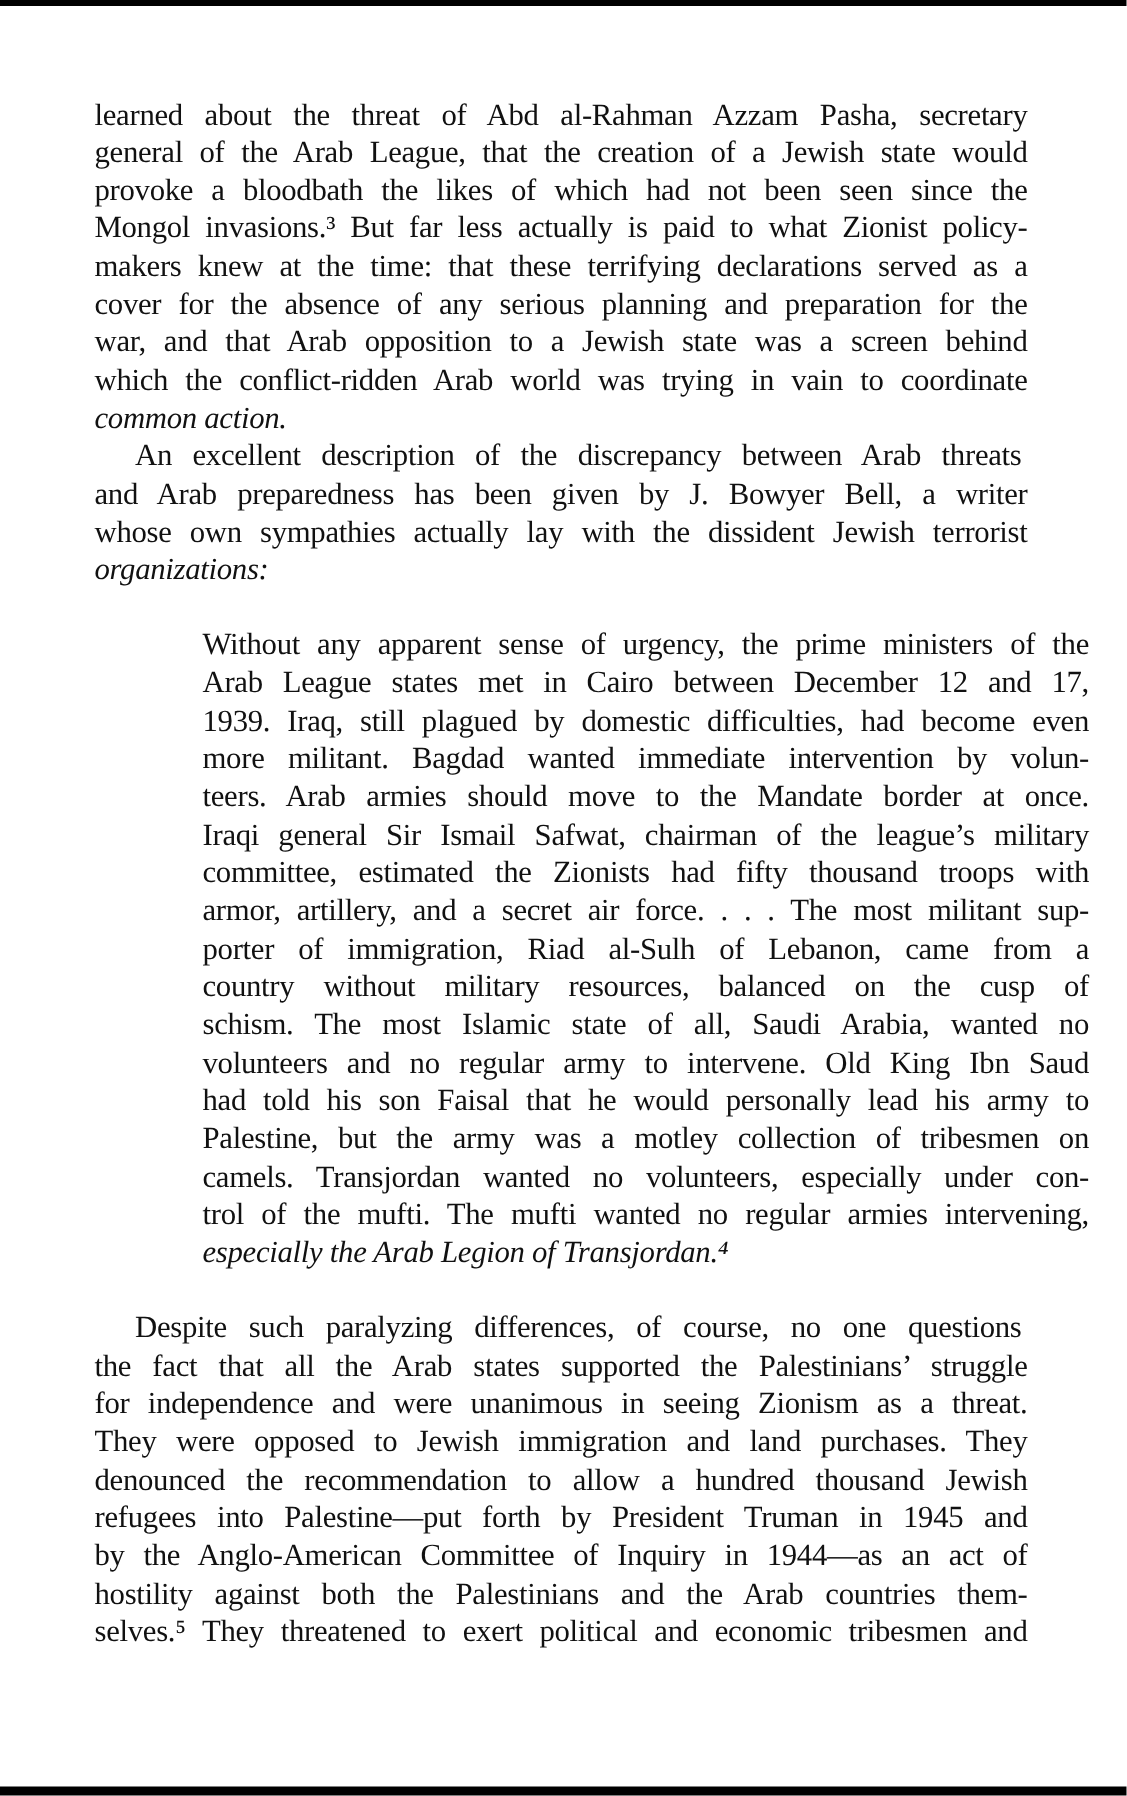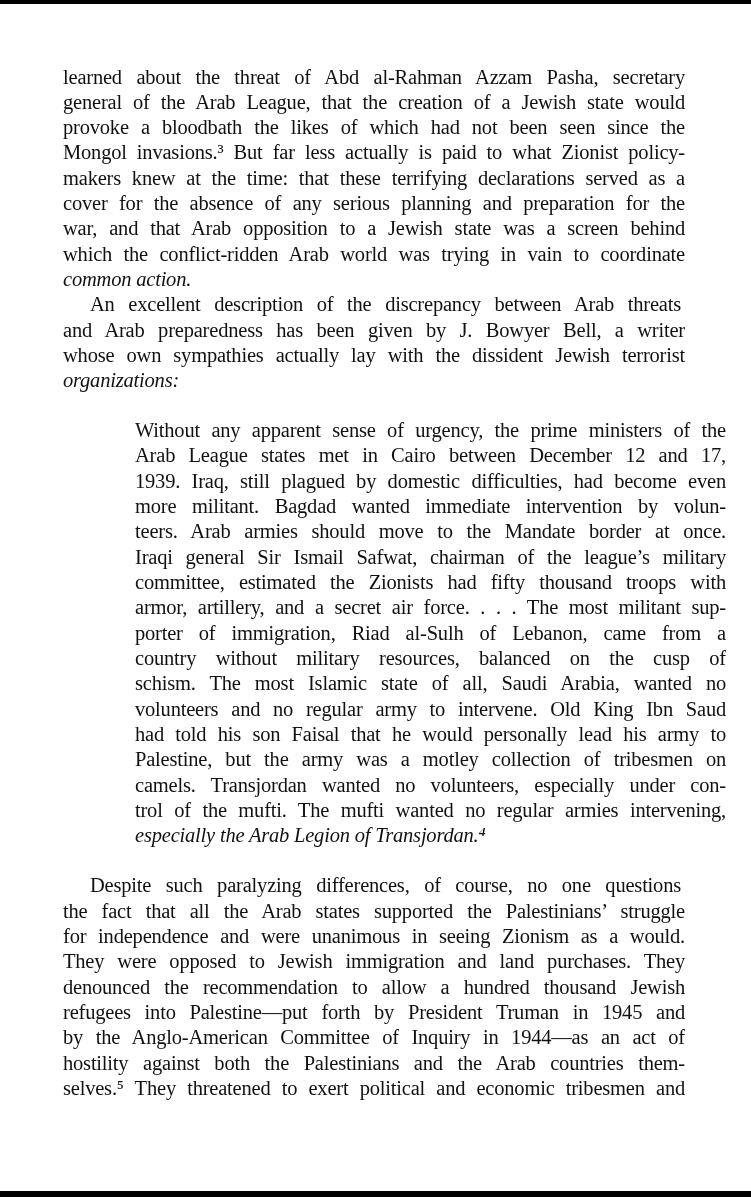--- a/index.html
+++ b/index.html
@@ -68,21 +68,21 @@
     <div class="line quote-line" style="top:722px">had told his son Faisal that he would personally lead his army to</div>
     <div class="line quote-line" style="top:747px">Palestine, but the army was a motley collection of tribesmen on</div>
     <div class="line quote-line" style="top:773px">camels. Transjordan wanted no volunteers, especially under con-</div>
     <div class="line quote-line" style="top:798px">trol of the mufti. The mufti wanted no regular armies intervening,</div>
     <div class="line quote-line last" style="top:823px">especially the Arab Legion of Transjordan.⁴</div>
   </div>
 
   <div>
     <div class="line body-line indent" style="top:873px">Despite such paralyzing differences, of course, no one questions</div>
     <div class="line body-line" style="top:899px">the fact that all the Arab states supported the Palestinians’ struggle</div>
-    <div class="line body-line" style="top:924px">for independence and were unanimous in seeing Zionism as a would.</div>
+    <div class="line body-line" style="top:924px">for independence and were unanimous in seeing Zionism as a threat.</div>
     <div class="line body-line" style="top:949px">They were opposed to Jewish immigration and land purchases. They</div>
     <div class="line body-line" style="top:975px">denounced the recommendation to allow a hundred thousand Jewish</div>
     <div class="line body-line" style="top:1000px">refugees into Palestine—put forth by President Truman in 1945 and</div>
     <div class="line body-line" style="top:1025px">by the Anglo-American Committee of Inquiry in 1944—as an act of</div>
     <div class="line body-line" style="top:1051px">hostility against both the Palestinians and the Arab countries them-</div>
     <div class="line body-line" style="top:1076px">selves.⁵ They threatened to exert political and economic tribesmen and</div>
   </div>
 
 </div>
 

